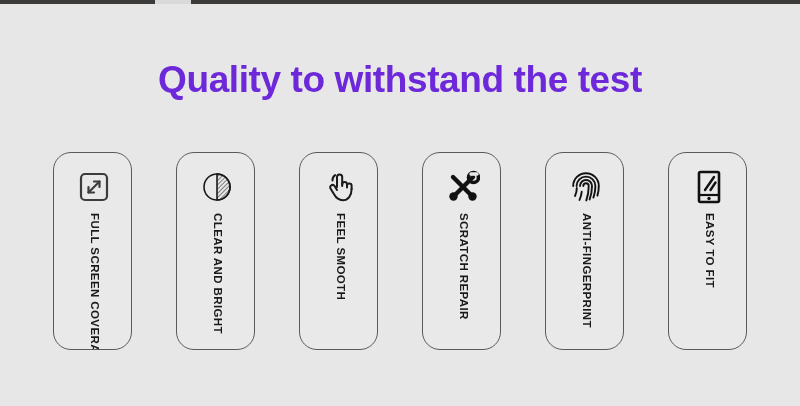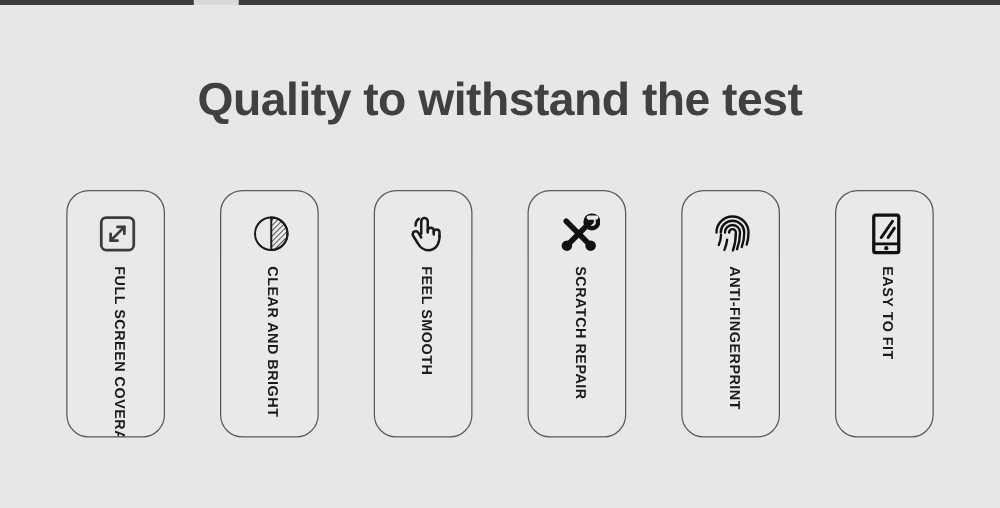--- a/index.html
+++ b/index.html
@@ -39,21 +39,21 @@
     height: 402px;
     background: #e7e7e7;
   }
 
   #headline {
     position: absolute;
     top: 57px;
     left: 0;
     width: 800px;
     text-align: center;
-    color: #404040;
+    color: #6d28d9;
     font-size: 37px;
     font-weight: bold;
     letter-spacing: -0.4px;
     line-height: 1;
     white-space: nowrap;
   }
 
   #cards {
     position: absolute;
     top: 148px;

